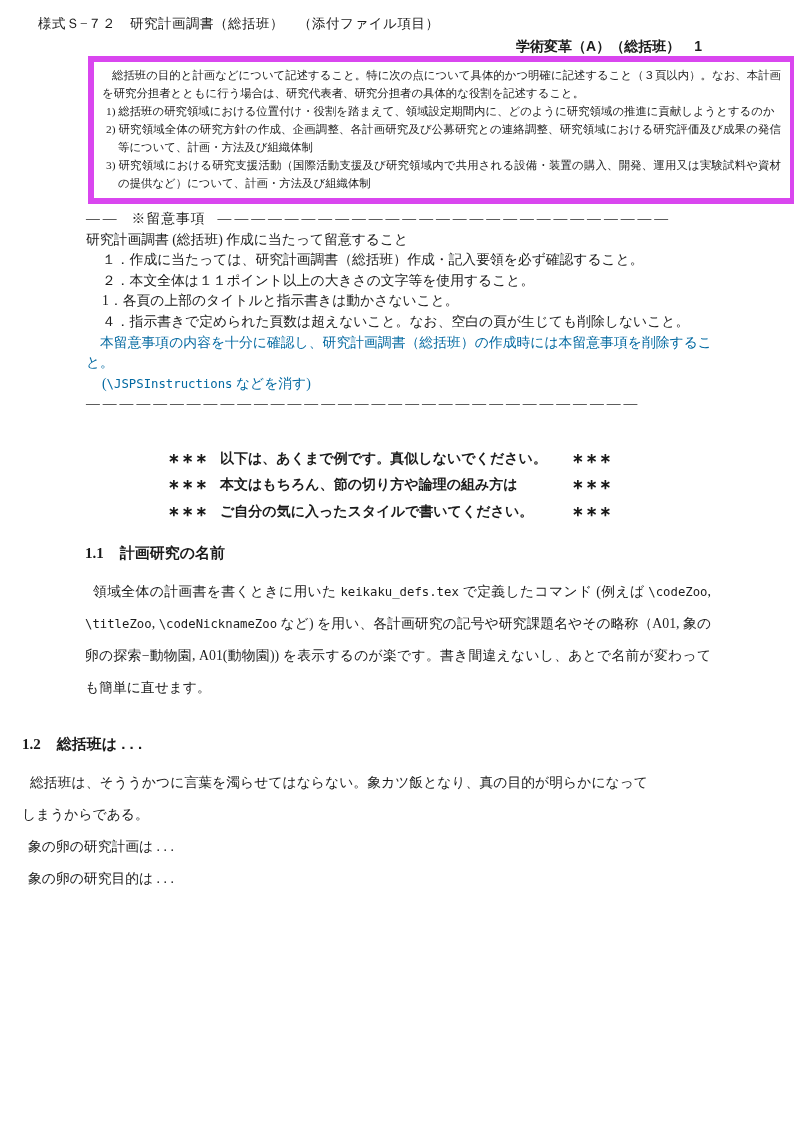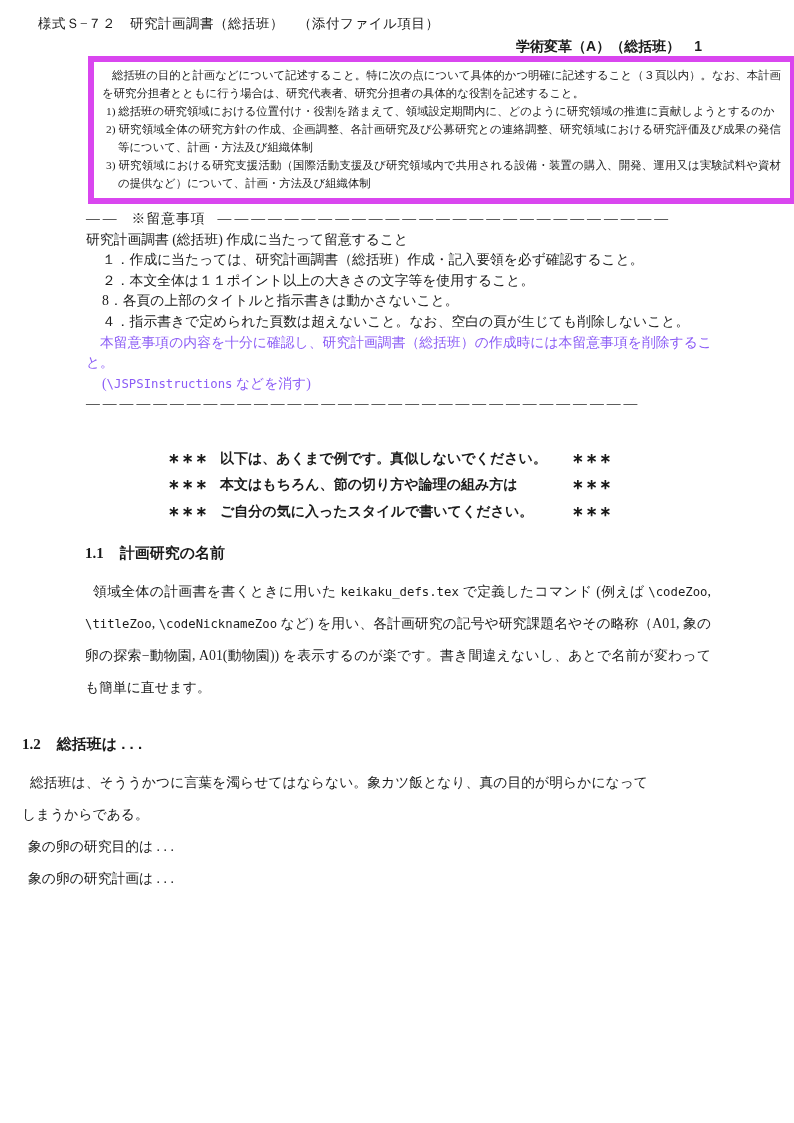--- a/index.html
+++ b/index.html
@@ -48,21 +48,21 @@
   
   .notes{
     margin:5px 0 0 86px;
     width:626px;
     font-size:13.8px;
     line-height:20.6px;
   }
   .dashes{ letter-spacing:3px; white-space:nowrap; }
   .notes-divider .lbl{ margin:0 12px; letter-spacing:1px; }
   .note-item{ margin-left:16px; }
-  .red{ color:#8b5cf6; }
+  .red{ color:#0369a1; }
   .warning{ text-indent:14px; text-align:justify; }
   .code-line{ margin-left:16px; }
   .mono{ font-family:"DejaVu Sans Mono", monospace; font-size:12.3px; }
   
   .banner{
     margin:30px 0 0 168px;
     font-family:"Liberation Sans", sans-serif;
     font-weight:bold;
     font-size:14px;
     line-height:26.5px;
@@ -106,21 +106,21 @@
     <div class="inst-item">3) 研究領域における研究支援活動（国際活動支援及び研究領域内で共用される設備・装置の購入、開発、運用又は実験試料や資材の提供など）について、計画・方法及び組織体制</div>
   </div>
 
   <div class="notes">
     <div class="notes-divider">
       <span class="dashes">——</span><span class="lbl">※留意事項</span><span class="dashes">———————————————————————————</span>
     </div>
     <div>研究計画調書 (総括班) 作成に当たって留意すること</div>
     <div class="note-item">１．作成に当たっては、研究計画調書（総括班）作成・記入要領を必ず確認すること。</div>
     <div class="note-item">２．本文全体は１１ポイント以上の大きさの文字等を使用すること。</div>
-    <div class="note-item">8．各頁の上部のタイトルと指示書きは動かさないこと。</div>
+    <div class="note-item">1．各頁の上部のタイトルと指示書きは動かさないこと。</div>
     <div class="note-item">４．指示書きで定められた頁数は超えないこと。なお、空白の頁が生じても削除しないこと。</div>
     <div class="warning red">本留意事項の内容を十分に確認し、研究計画調書（総括班）の作成時には本留意事項を削除すること。</div>
     <div class="code-line red">
       <span>(</span><span class="mono">\JSPSInstructions</span><span> などを消す)</span>
     </div>
     <div class="dashes">—————————————————————————————————</div>
   </div>
 
   <div class="banner">
     <div class="banner-row">
@@ -150,20 +150,20 @@
   </div>
 
   <div class="section section-2">
     <h3>
       <span class="snum">1.2</span><span>総括班は . . .</span>
     </h3>
     <p>
       <span>総括班は、そううかつに言葉を濁らせてはならない。象カツ飯となり、真の目的が明らかになってしまうからである。</span>
     </p>
     <p>
-      <span>象の卵の研究目的は . . .</span>
+      <span>象の卵の研究計画は . . .</span>
     </p>
     <p>
-      <span>象の卵の研究計画は . . .</span>
+      <span>象の卵の研究目的は . . .</span>
     </p>
   </div>
 
 </div>
 
 </body></html>

